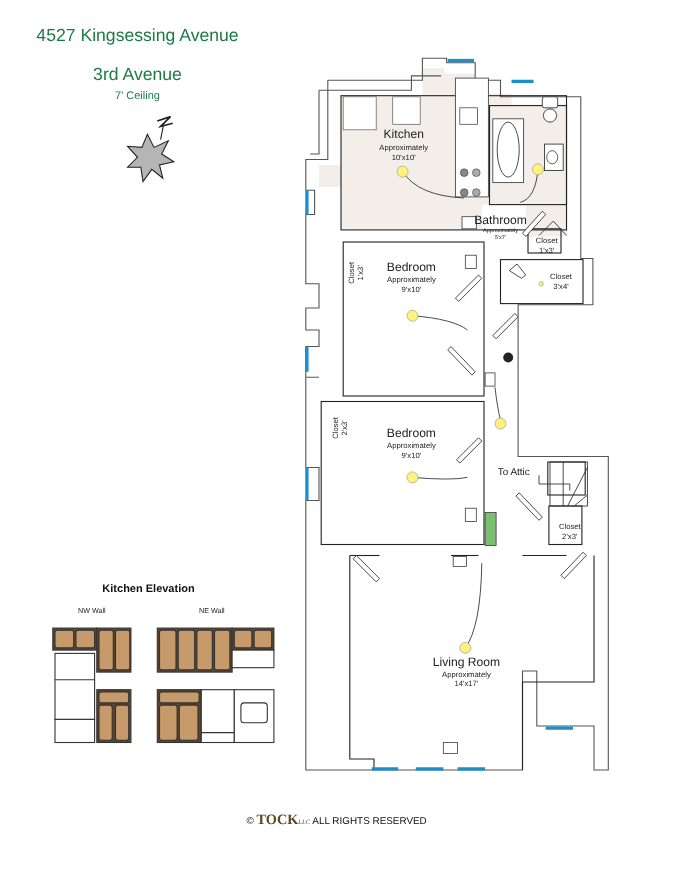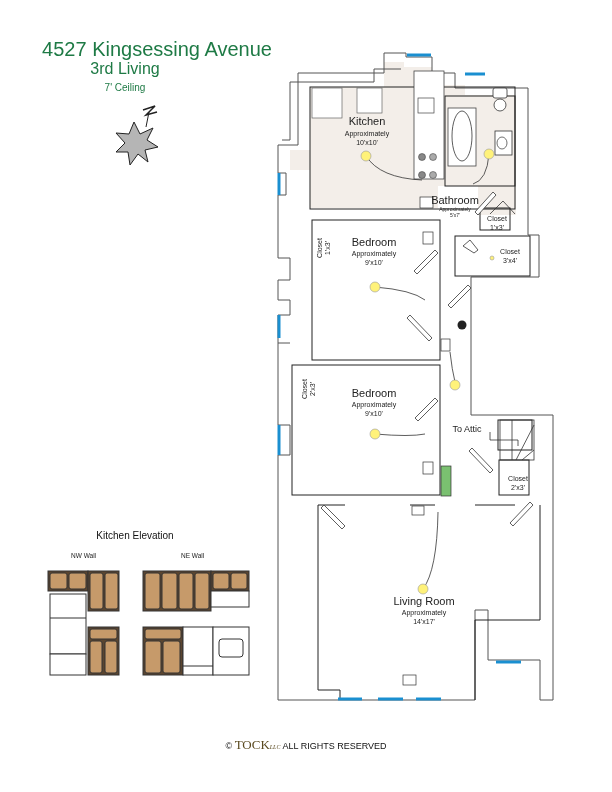--- a/index.html
+++ b/index.html
@@ -1,36 +1,36 @@
 <!DOCTYPE html>
 <html><head>
 <meta charset="utf-8">
 <style>
   html, body { margin:0; padding:0; background:#ffffff; }
   body { width:612px; height:792px; position:relative; overflow:hidden; font-family:"Liberation Sans", sans-serif; }
   .title { position:absolute; left:0; width:250px; text-align:center; color:#1e7a45; }
-  .t1 { top:38px; font-size:20px;padding-left:32px; }
+  .t1 { top:24px; font-size:16px; }
   .t2 { top:60px; font-size:16px; }
   .t3 { top:82px; font-size:10px; }
   svg.plan { position:absolute; left:0; top:0; }
   .room-label { font-family:"Liberation Sans", sans-serif; fill:#222; text-anchor:middle; }
   .rl-big { font-size:11px; }
   .rl-small { font-size:7px; }
   .rl-tiny { font-size:5px; }
   .footer { position:absolute; top:737px; left:0; width:612px; text-align:center; font-size:9px; color:#111; }
-  .footer .logo { font-family:"Liberation Serif", serif; font-weight:normal; font-size:13px; color:#5a4a20; }
+  .footer .logo { font-family:"Liberation Serif", serif; font-weight:bold; font-size:13px; color:#5a4a20; }
   .footer .llc { font-size:6px; color:#5a4a20; font-family:"Liberation Serif", serif; font-style:italic; }
-  .elev-title { position:absolute; left:30px; width:210px; top:530px; text-align:center; font-weight:normal; font-size:10px; color:#111; }
+  .elev-title { position:absolute; left:30px; width:210px; top:530px; text-align:center; font-weight:bold; font-size:10px; color:#111; }
   .elev-wall { position:absolute; top:552px; font-size:6.5px; color:#222; }
 </style>
 </head>
 <body>
 
 <div class="title t1">4527 Kingsessing Avenue</div>
-<div class="title t2">3rd Living</div>
+<div class="title t2">3rd Avenue</div>
 <div class="title t3">7' Ceiling</div>
 
 <svg class="plan" width="612" height="792" viewBox="0 0 612 792">
 
   <g>
     <polygon points="134,122 140,134 153,128 147,140 158,147 145,150 148,162 138,154 130,165 128,152 116,152 125,143 116,133 129,134" fill="#b5b5b5" stroke="#222" stroke-width="1"></polygon>
     <line x1="146" y1="127" x2="149" y2="112" stroke="#222" stroke-width="1"></line>
     <polyline points="143,110 155,106 146,115 157,112" fill="none" stroke="#222" stroke-width="1.5"></polyline>
   </g>
 

